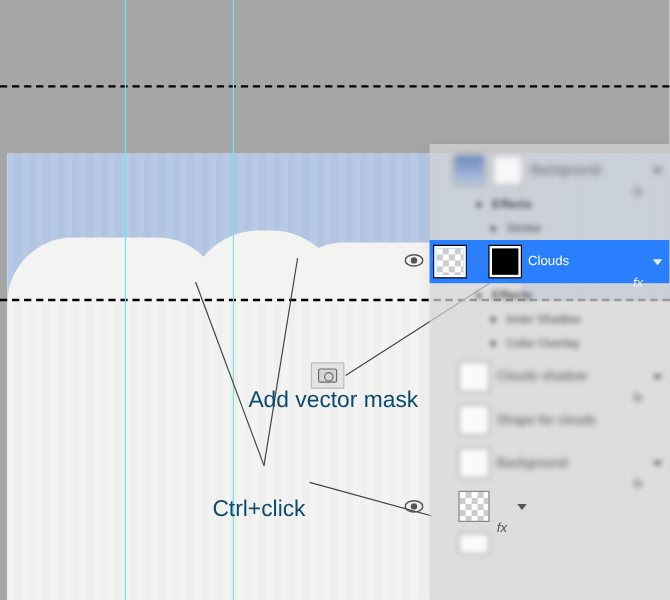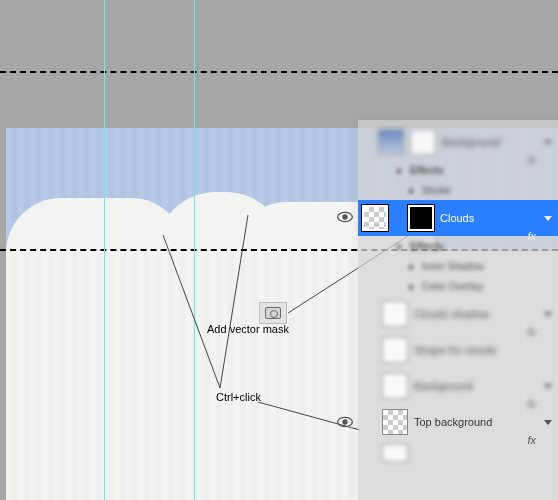--- a/index.html
+++ b/index.html
@@ -70,27 +70,27 @@
   svg.lines {
     position: absolute;
     left: 0; top: 0;
     width: 558px; height: 500px;
     pointer-events: none;
   }
 
   
   .label {
     position: absolute;
-    color: #000000;
-    font-size: 11px;
+    color: #0c4a6e;
+    font-size: 19px;
     background: transparent;
     white-space: nowrap;
   }
   .label.add-mask { left: 207px; top: 323px; }
-  .label.ctrlclick { left: 177px; top: 391px; margin-left: 39px; }
+  .label.ctrlclick { left: 177px; top: 414px; }
 
   
   .mask-btn {
     position: absolute;
     left: 259px; top: 302px;
     width: 28px; height: 22px;
     background: #e3e3e3;
     border: 1px solid #bdbdbd;
     display: flex;
     align-items: center;
@@ -344,21 +344,20 @@
 
   <div class="layer-row" style="position:relative;">
     <span class="eye-abs" style="left:-22px; top:11px;">
       <svg viewBox="0 0 24 16">
           <ellipse cx="12" cy="8" rx="11" ry="7" fill="none" stroke="#555" stroke-width="2"></ellipse>
           <circle cx="12" cy="8" r="4" fill="#555"></circle>
         </svg>
     </span>
     <div class="vis"></div>
     <div class="thumb check"></div>
-    <span class="layer-name">Top background</span>
     <span class="row-right">
       <span class="fx">fx</span>
       <span class="tri"></span>
     </span>
   </div>
 
   <div class="layer-row blur" style="height:26px;">
     <div class="vis"></div>
     <div class="thumb white" style="height:18px;"></div>
   </div>

